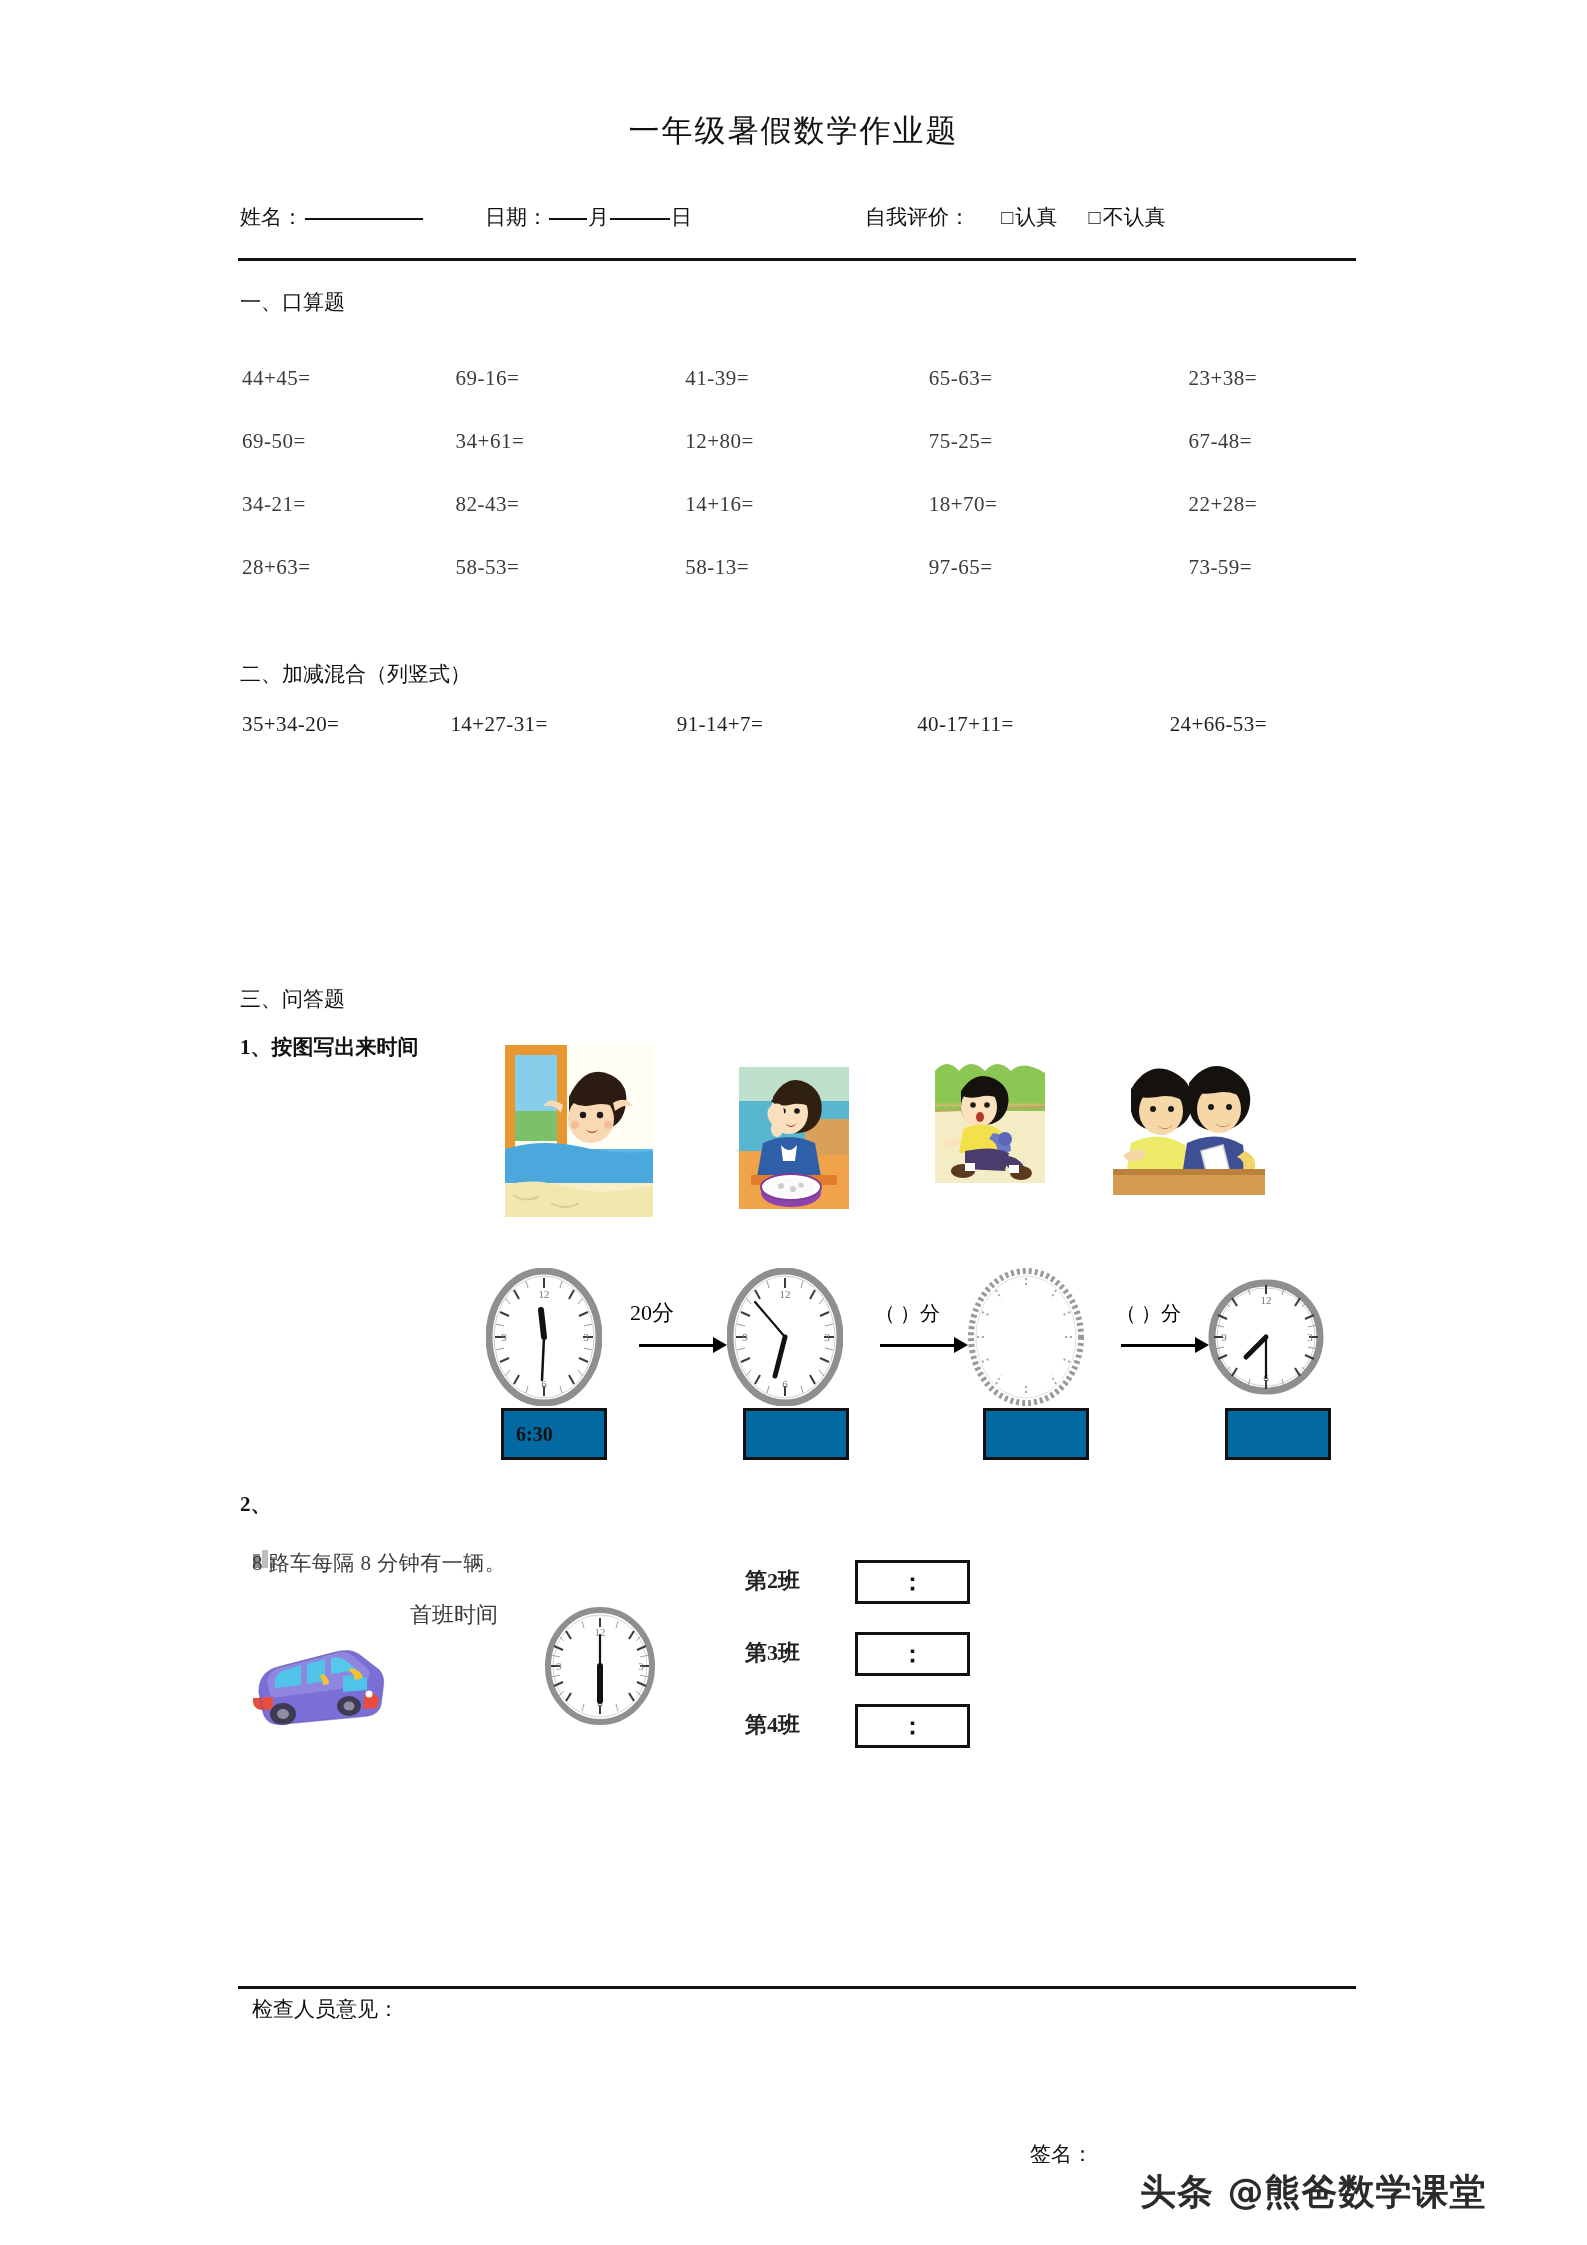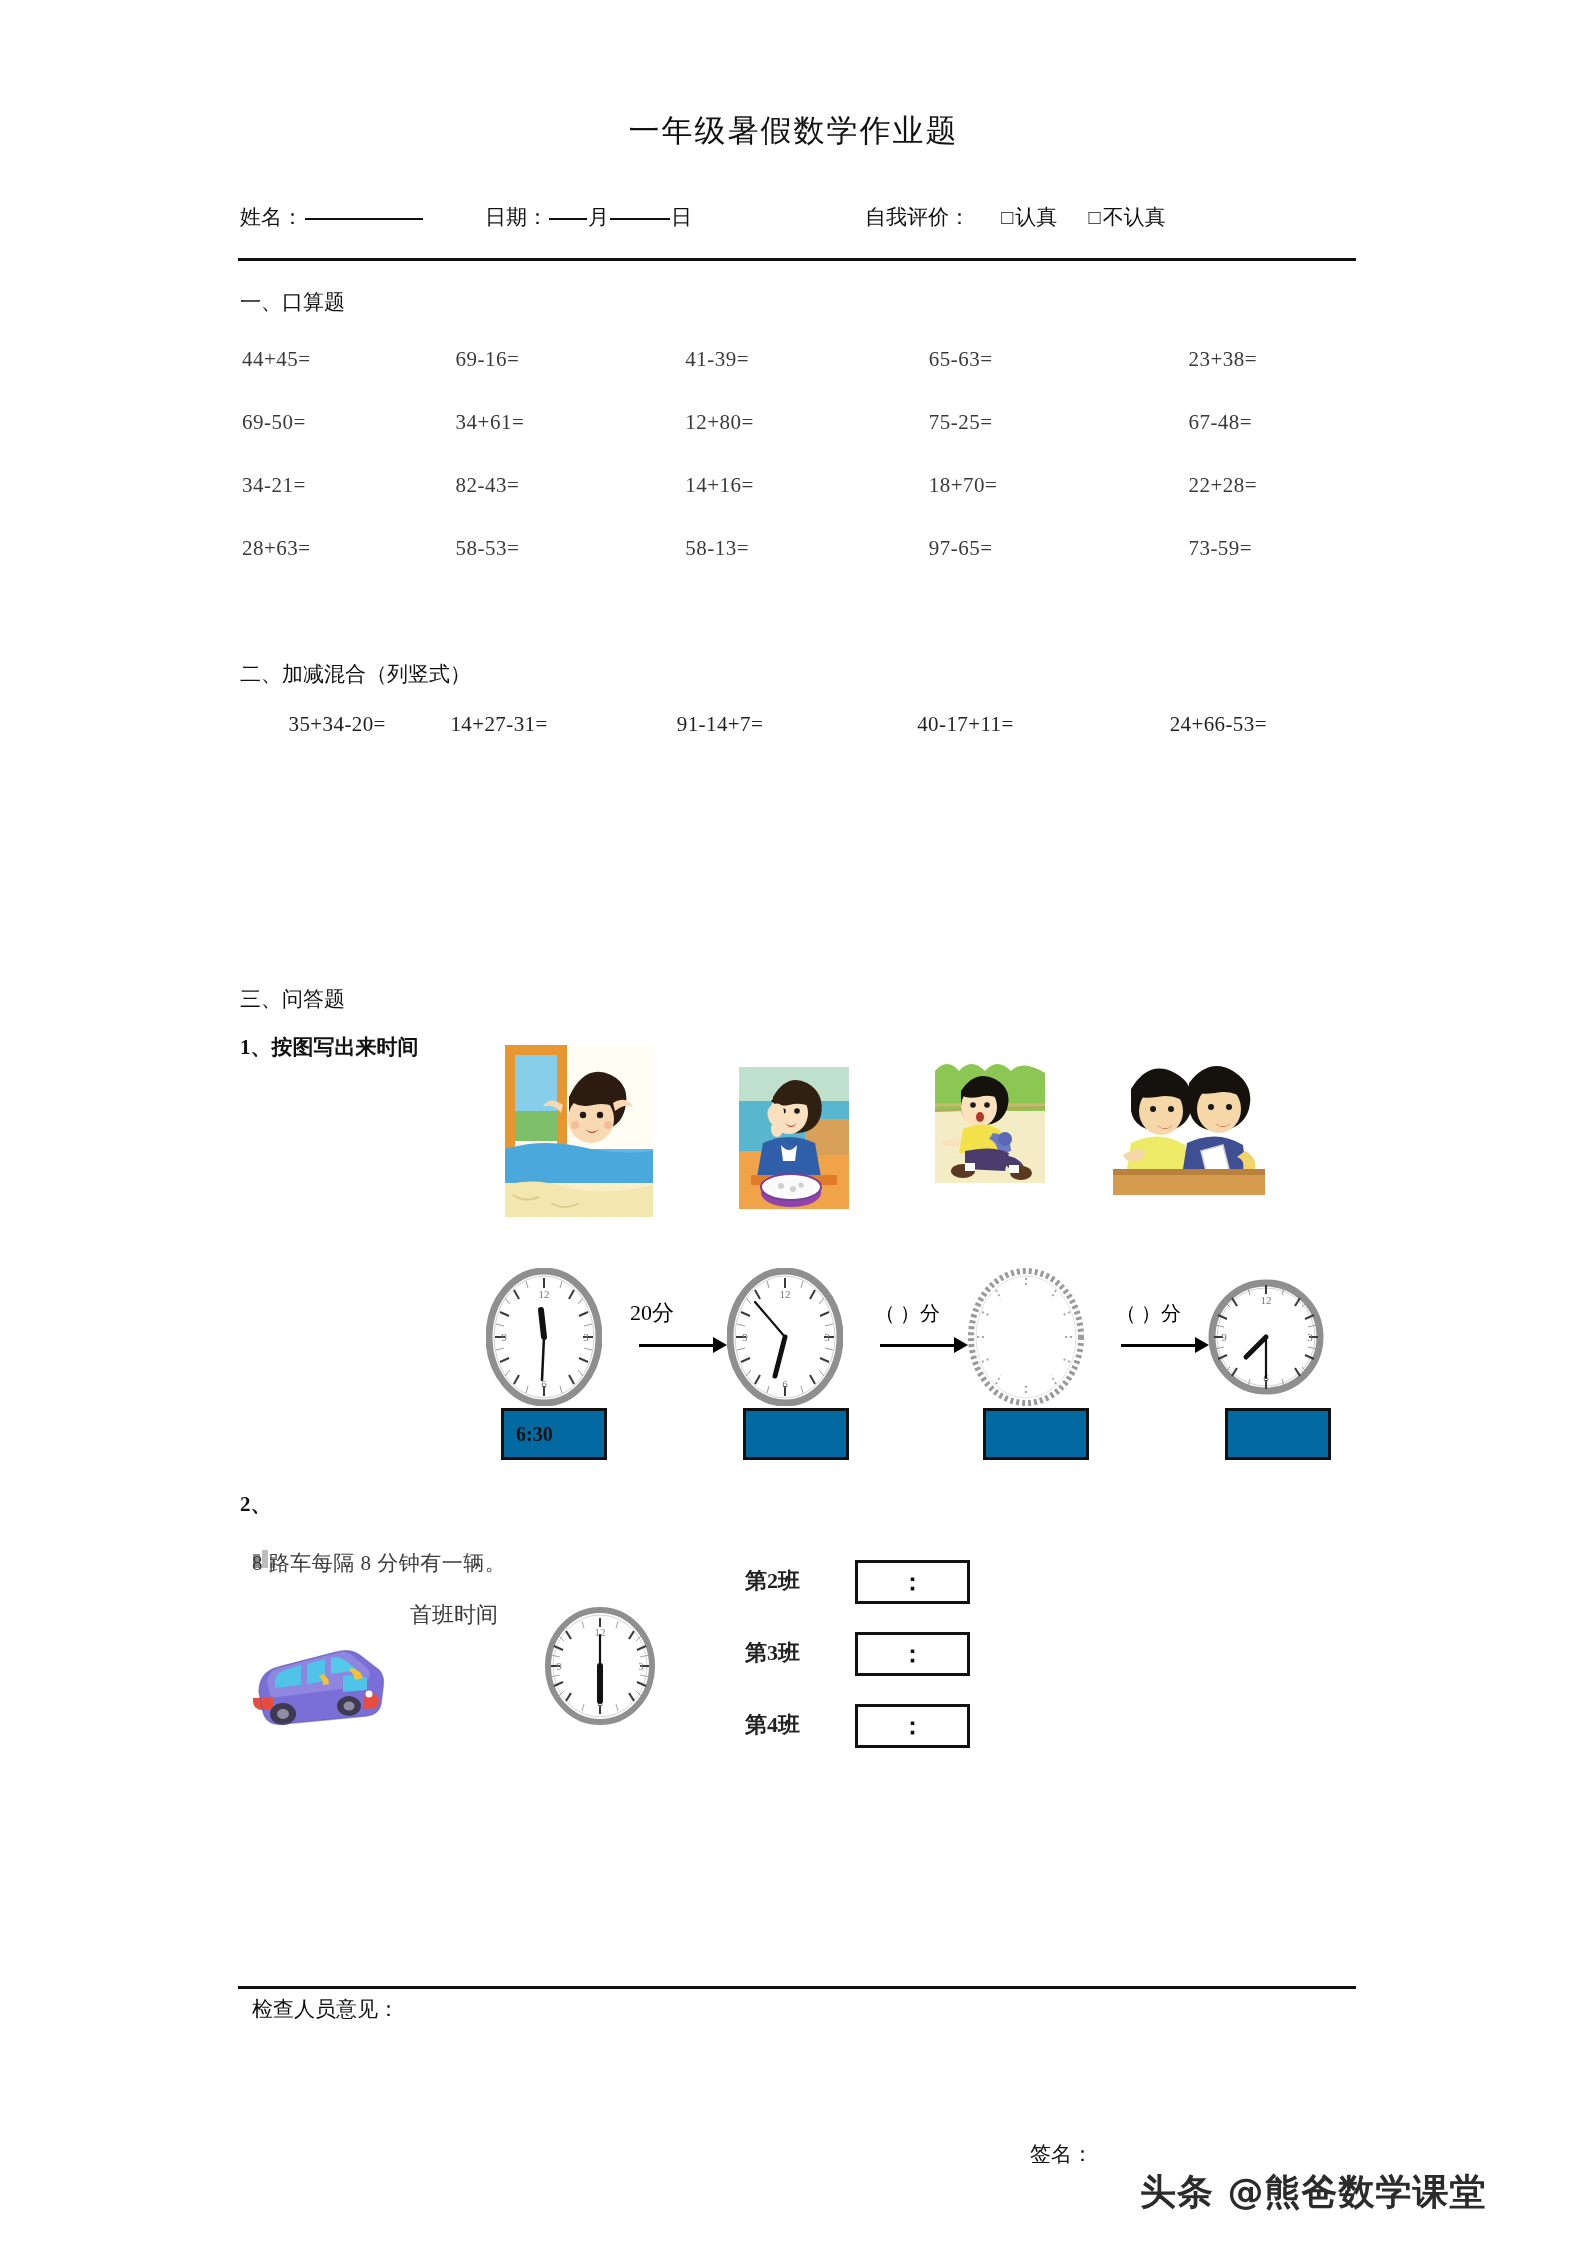--- a/index.html
+++ b/index.html
@@ -80,21 +80,21 @@
 
   
   .oral-grid {
     position: absolute;
     left: 240px; top: 328px;
     width: 1110px;
   }
   .oral-row {
     display: flex;
     height: 63px;
-    align-items: center;
+    align-items: flex-end;
     gap: 40px;
   }
   .oral-cell {
     width: 20%;
     font-size: 21px;
     color: #3a3a3a;
     font-family: "Liberation Serif", "DejaVu Serif", serif;
     letter-spacing: 0.5px;
   }
   .oral-cell.c0 { padding-left: 2px; }
@@ -109,21 +109,21 @@
     left: 240px; top: 712px;
     width: 1120px;
     display: flex;
   }
   .mixed-cell {
     width: 20%;
     font-size: 21px;
     color: #222;
     letter-spacing: 0.4px;
   }
-  .mixed-cell.c0 { padding-left: 2px; text-align: center; }
+  .mixed-cell.c0 { padding-left: 2px; }
   .mixed-cell.c1 { padding-left: 18px; }
   .mixed-cell.c2 { padding-left: 36px; }
   .mixed-cell.c3 { padding-left: 50px; }
   .mixed-cell.c4 { padding-left: 62px; }
 
   
   .pics {
     position: absolute;
     left: 505px; top: 1045px;
     width: 880px;

